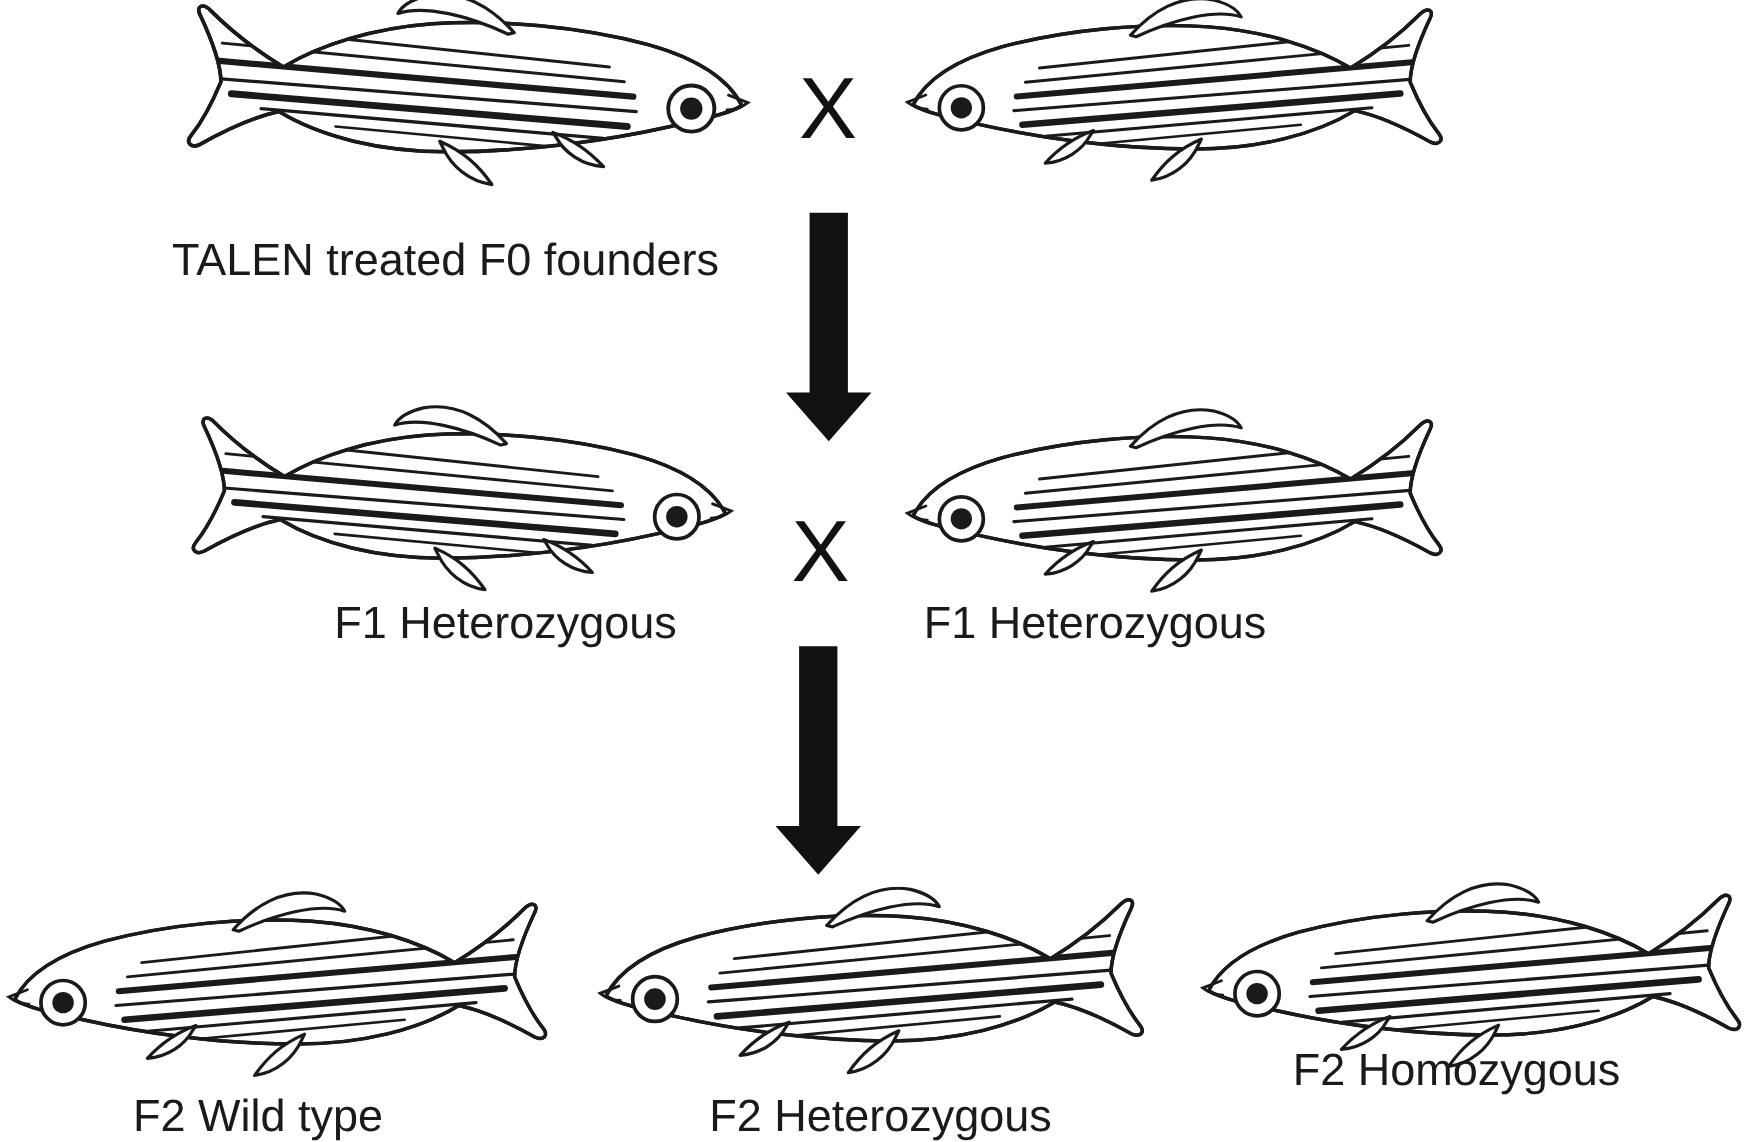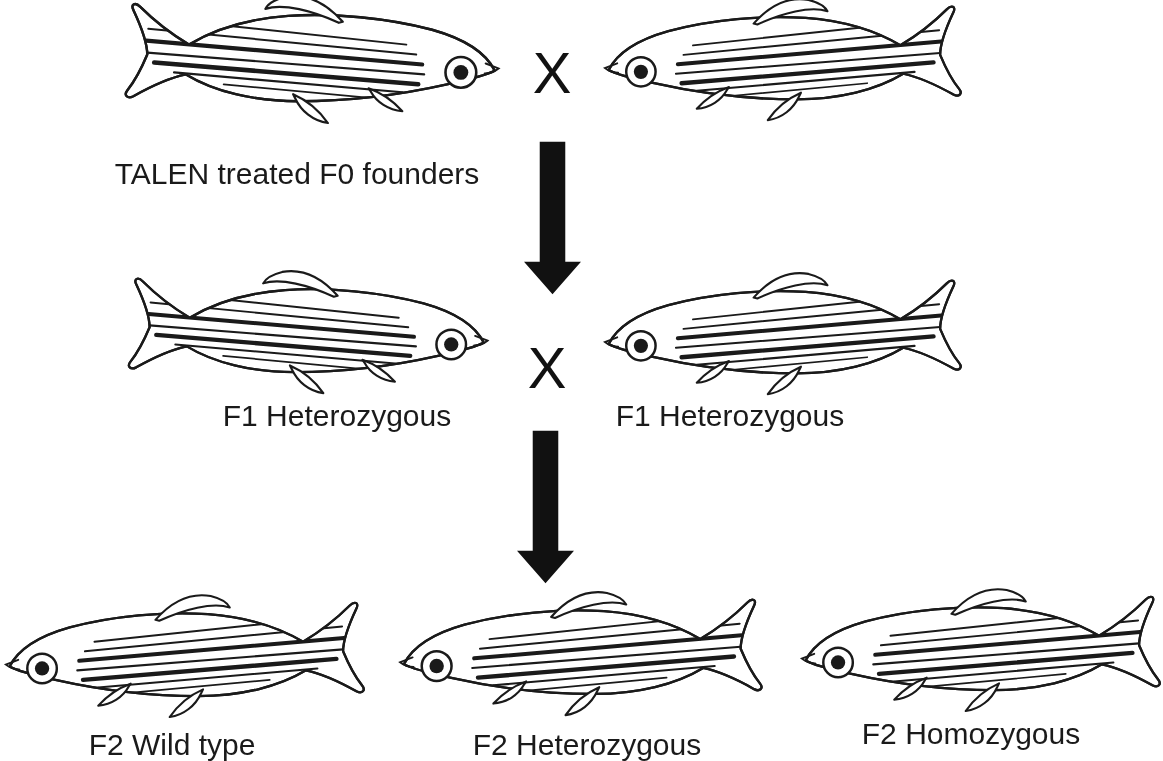--- a/index.html
+++ b/index.html
@@ -41,21 +41,21 @@
     text-align: center;
     white-space: nowrap;
     color: #1a1a1a;
   }
   .l1 { left: 97px;  top: 116px; width: 400px; margin-top: 40px; }
   .l2 { left: 630px; top: 116px; width: 200px; }
   .l3 { left: 187px; top: 398px; width: 300px; }
   .l4 { left: 580px; top: 398px; width: 300px; }
   .l5 { left: 22px;  top: 727px; width: 300px; }
   .l6 { left: 437px; top: 727px; width: 300px; }
-  .l7 { left: 821px; top: 716px; width: 300px; }
+  .l7 { left: 821px; top: 696px; width: 300px; }
 
   
   .cross {
     position: absolute;
     width: 80px; height: 62px;
     display: flex; align-items: center; justify-content: center;
     font-size: 58px;
     color: #111111;
   }
   .x1 { left: 512px; top: 41px; }

